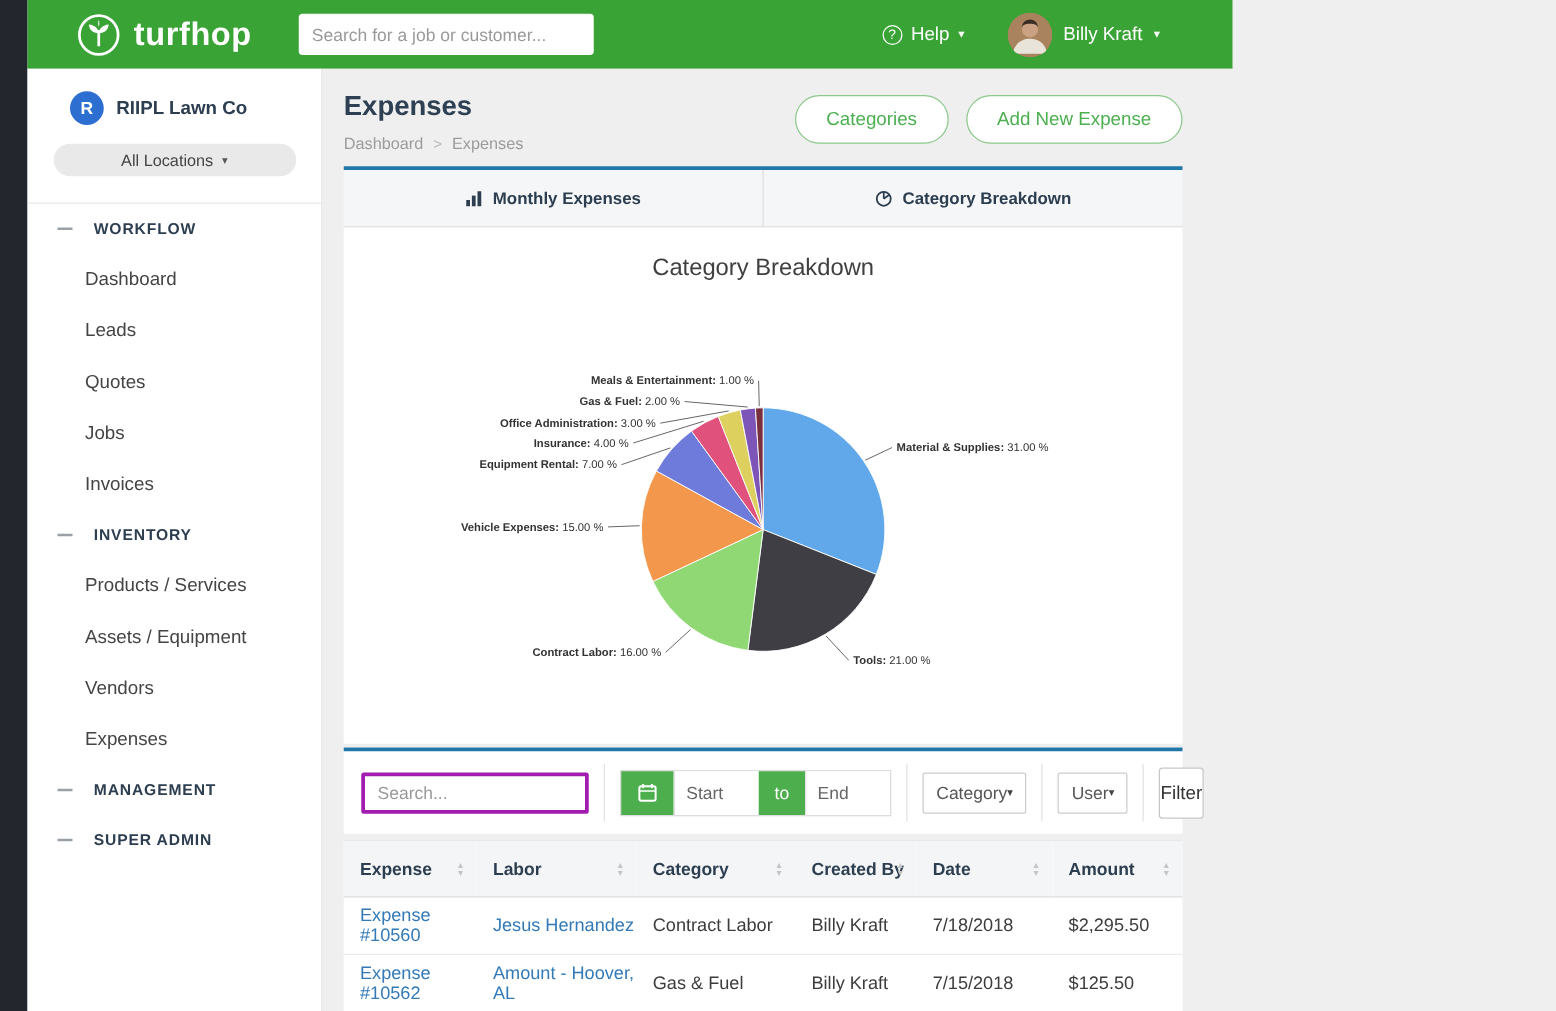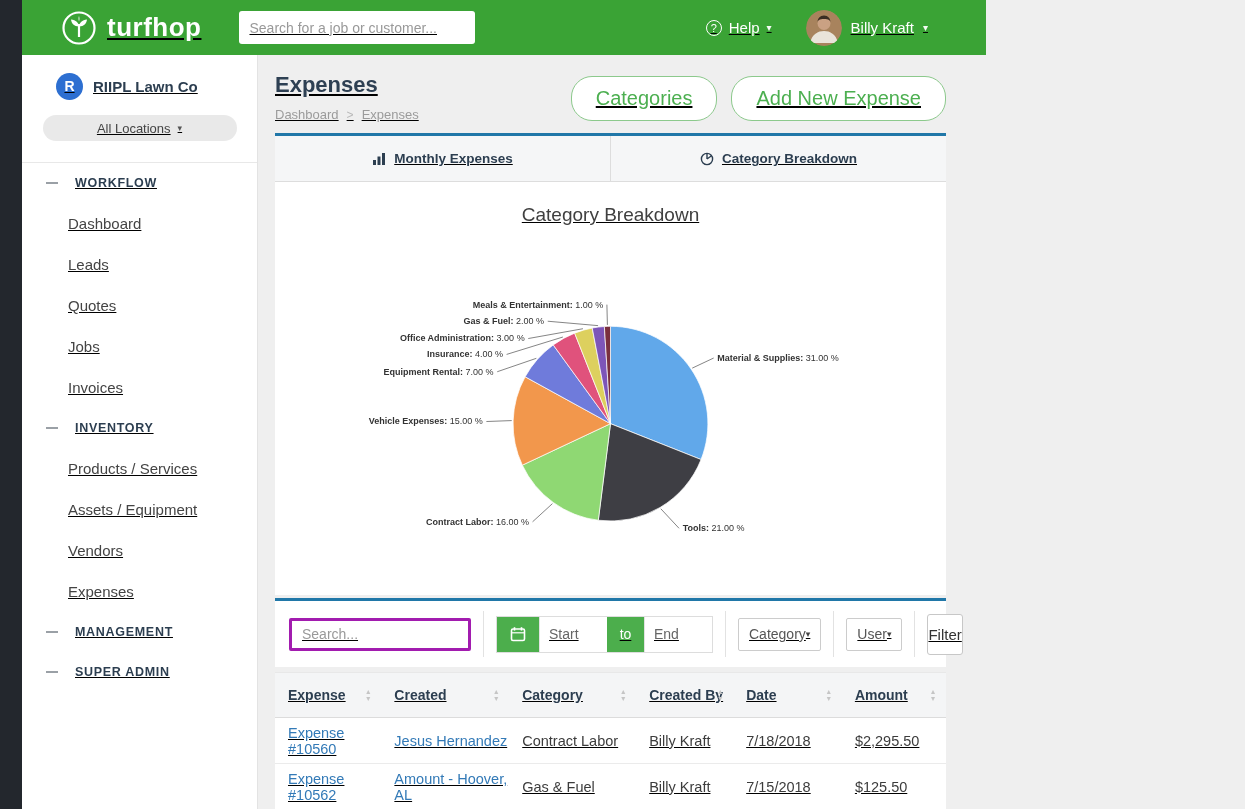--- a/index.html
+++ b/index.html
@@ -1,19 +1,19 @@
 <!DOCTYPE html>
 <html><head>
 <meta charset="utf-8">
 <style>
   * { margin:0; padding:0; box-sizing:border-box; }
   html,body { width:1245px; height:809px; overflow:hidden; }
   body { font-family:"Liberation Sans","DejaVu Sans",sans-serif; background:#efefef; }
 
-  .app { display:flex; width:986px; height:809px;text-decoration:underline; }
+  .app { display:flex; width:986px; height:809px; }
   .edge-strip { width:22px; background:#23272d; flex-shrink:0; }
   .col { flex:1; display:flex; flex-direction:column; min-width:0; }
 
   
   header { height:55px; background:#3aa335; display:flex; align-items:center; flex-shrink:0; padding-right:58px; }
   .logo { display:flex; align-items:center; gap:9px; margin-left:38px; cursor:pointer; }
   .brand { color:#fff; font-size:26px; font-weight:700; letter-spacing:0.5px; }
   .hdr-search { margin-left:38px; width:236px; height:33px; border:none; border-radius:3px; padding:0 10px; font-size:14px; color:#333; outline:none; }
   .hdr-search::placeholder { color:#999; }
   .spacer { flex:1; }
@@ -40,21 +40,21 @@
 
   
   main { flex:1; min-width:0; padding:0 40px 0 17px; overflow:hidden; background:#efefef; }
   .page-head { display:flex; margin-top:17px; align-items:flex-start; }
   h1 { font-size:22px; font-weight:600; color:#2e4053; }
   .breadcrumb { margin-top:9px; font-size:13px; color:#9b9b9b; display:flex; gap:8px; align-items:center; }
   .breadcrumb .sep { color:#b9b9b9; font-size:12px; }
   .crumb { cursor:default; }
   .crumb.clickable { cursor:pointer; }
   .actions { margin-left:auto; display:flex; gap:14px; margin-top:4px; }
-  .pill { background:#fff; border:1px solid #8cc98c; color:#4caf50; font-size:20px; border-radius:21px; padding:10px 24px; cursor:pointer; font-family:inherit; }
+  .pill { background:#fff; border:1px solid #8cc98c; color:#4caf50; font-size:15px; border-radius:21px; padding:10px 24px; cursor:pointer; font-family:inherit; }
 
   
   .tabs { margin-top:11px; border-top:3px solid #2077a8; border-bottom:1px solid #ddd; background:#f5f6f7; height:49px; display:flex; }
   .tab { flex:1; display:flex; align-items:center; justify-content:center; gap:8px; font-size:13.5px; font-weight:600; color:#2c3e50; cursor:pointer; }
   .tab:first-child { border-right:1px solid #ddd; }
 
   
   .chart-card { background:#fff; height:413px; }
   .chart-card h2 { font-size:19px; font-weight:500; color:#404040; text-align:center; padding:22px 0 4px; }
   #pie-svg { display:block; width:100%; height:365px; }
@@ -268,21 +268,21 @@
           <button class="filter-btn">Filter</button>
         </div>
 
         <table>
           <thead id="t-head">
               <tr>
                 <th style="width: 148px;"><span>Expense</span><span class="sort">
                     <span>▴</span>
                     <span>▾</span>
                   </span></th>
-                <th style="width: 179px;"><span>Created</span><span class="sort">
+                <th style="width: 179px;"><span>Labor</span><span class="sort">
                     <span>▴</span>
                     <span>▾</span>
                   </span></th>
                 <th style="width: 189px;"><span>Category</span><span class="sort">
                     <span>▴</span>
                     <span>▾</span>
                   </span></th>
                 <th style="width: 134px;"><span>Created By</span><span class="sort">
                     <span>▴</span>
                     <span>▾</span>

